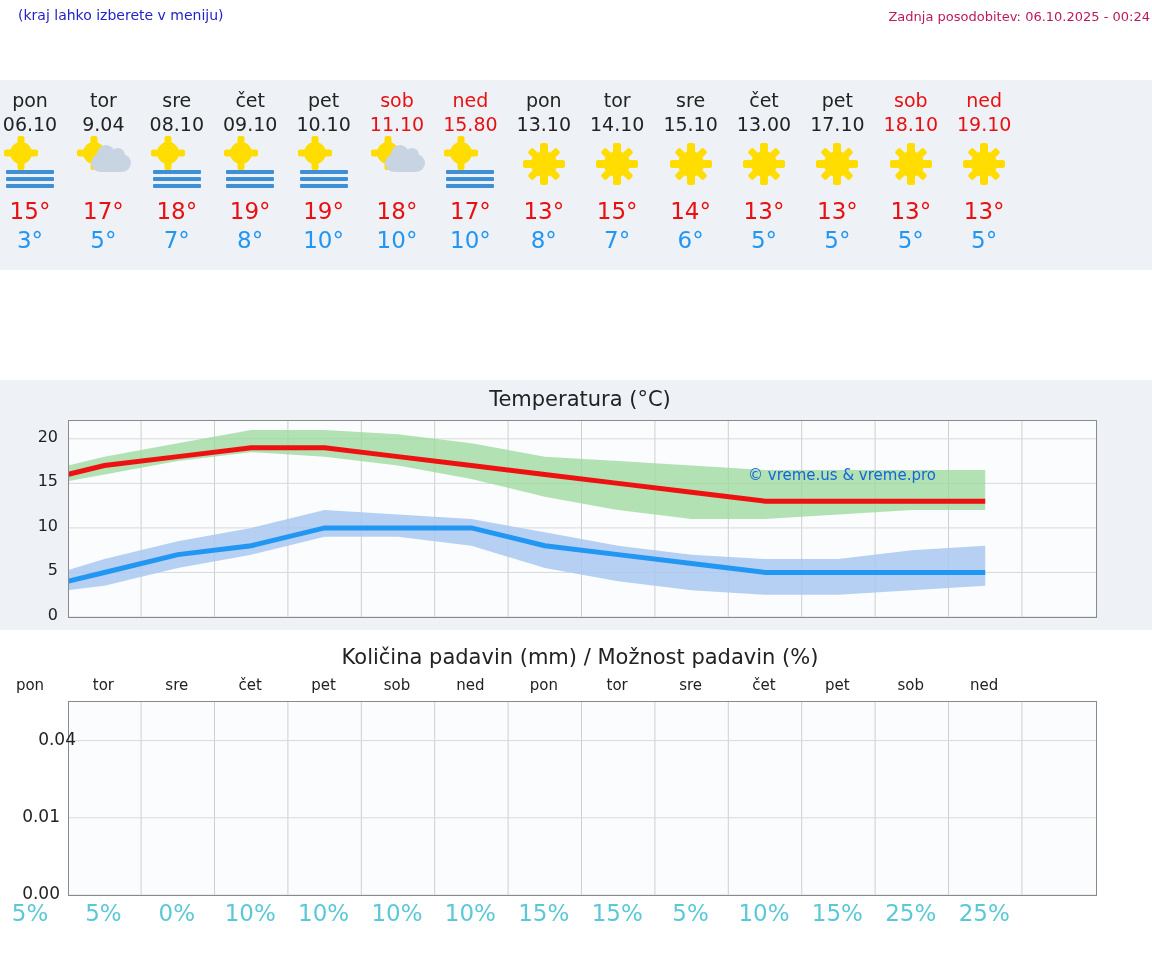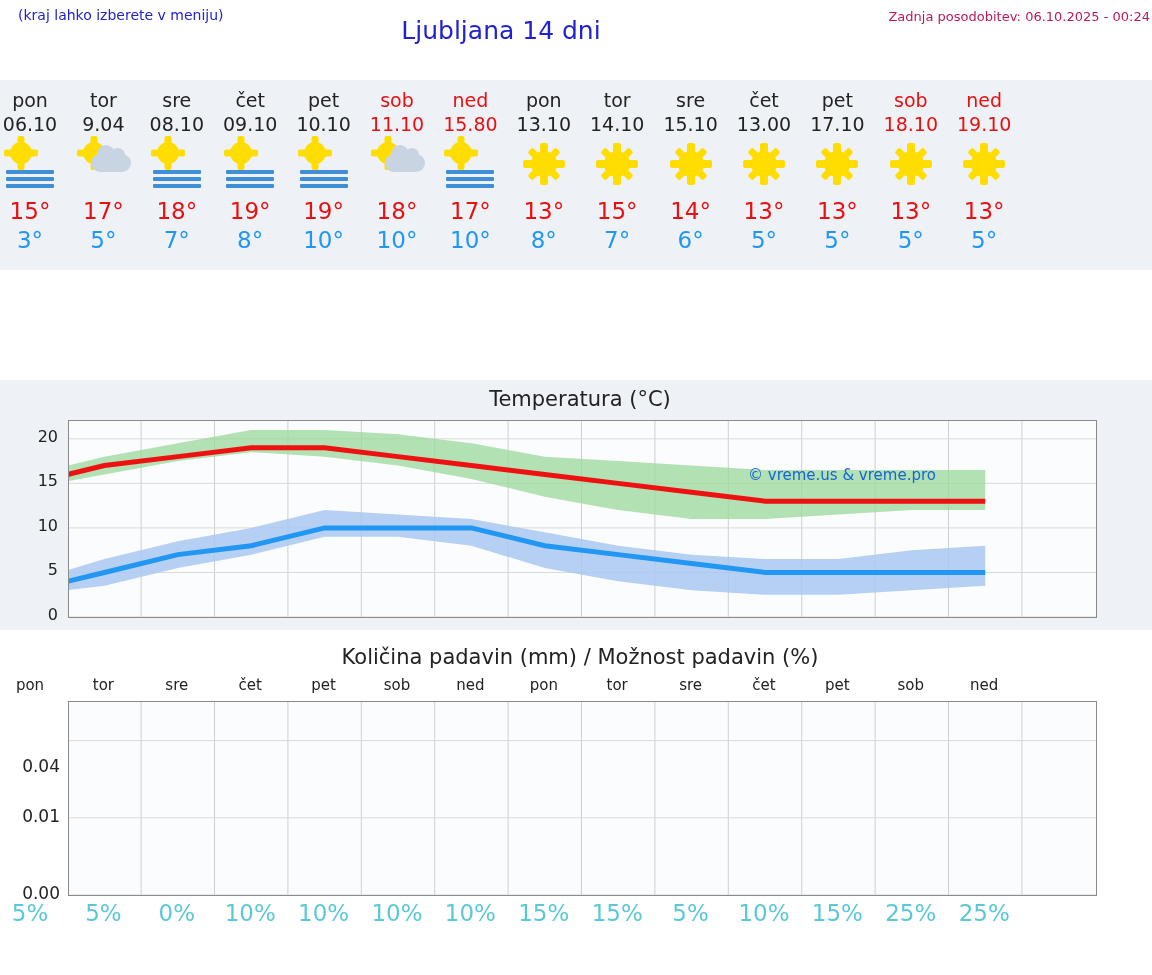--- a/index.html
+++ b/index.html
@@ -75,21 +75,20 @@
            background:#fbfcfd;border:1px solid #8a8a8a;}
   .ylab-p{position:absolute;width:56px;text-align:right;font-size:17px;color:#222;}
   .pct-row{position:absolute;left:0;top:900px;width:1152px;height:36px;}
   .pct{position:absolute;top:0;width:78px;text-align:center;font-size:23px;color:#5bc8d8;}
 </style>
 </head>
 <body>
 
 <div class="topbar">
   <div class="menu-note">(kraj lahko izberete v meniju)</div>
-  <div class="page-title">Ljubljana 14 dni</div>
   <div class="updated">Zadnja posodobitev: 06.10.2025 - 00:24</div>
 </div>
 
 <div class="days" id="days">
     <div class="day" style="left: -9px;">
       <div class="dow">pon</div>
       <div class="date">06.10</div>
       <div class="ico">
         <div class="wi">
           <span class="sun-sm"></span>
@@ -356,21 +355,21 @@
       <line x1="879.5000000000001" y1="0" x2="879.5000000000001" y2="193" stroke="#cfcfcf" stroke-width="1"></line>
       <line x1="952.9000000000001" y1="0" x2="952.9000000000001" y2="193" stroke="#cfcfcf" stroke-width="1"></line>
       <line x1="0" y1="193" x2="1027" y2="193" stroke="#d9d9d9" stroke-width="1"></line>
       <line x1="0" y1="115.80000000000001" x2="1027" y2="115.80000000000001" stroke="#d9d9d9" stroke-width="1"></line>
       <line x1="0" y1="38.60000000000002" x2="1027" y2="38.60000000000002" stroke="#d9d9d9" stroke-width="1"></line>
     </svg>
 </div>
 <div id="plabels">
     <div class="ylab-p" style="left: 4px; top: 883px;">0.00</div>
     <div class="ylab-p" style="left: 4px; top: 805.8px;">0.01</div>
-    <div class="ylab-p" style="left: 4px; top: 728.6px; margin-top: 27px;">0.04</div>
+    <div class="ylab-p" style="left: 20px; top: 728.6px;">0.04</div>
   </div>
 <div class="pct-row" id="pcts">
     <div class="pct" style="left: -9px;">5%</div>
     <div class="pct" style="left: 64.4px;">5%</div>
     <div class="pct" style="left: 137.8px;">0%</div>
     <div class="pct" style="left: 211.2px;">10%</div>
     <div class="pct" style="left: 284.6px;">10%</div>
     <div class="pct" style="left: 358px;">10%</div>
     <div class="pct" style="left: 431.4px;">10%</div>
     <div class="pct" style="left: 504.8px;">15%</div>

